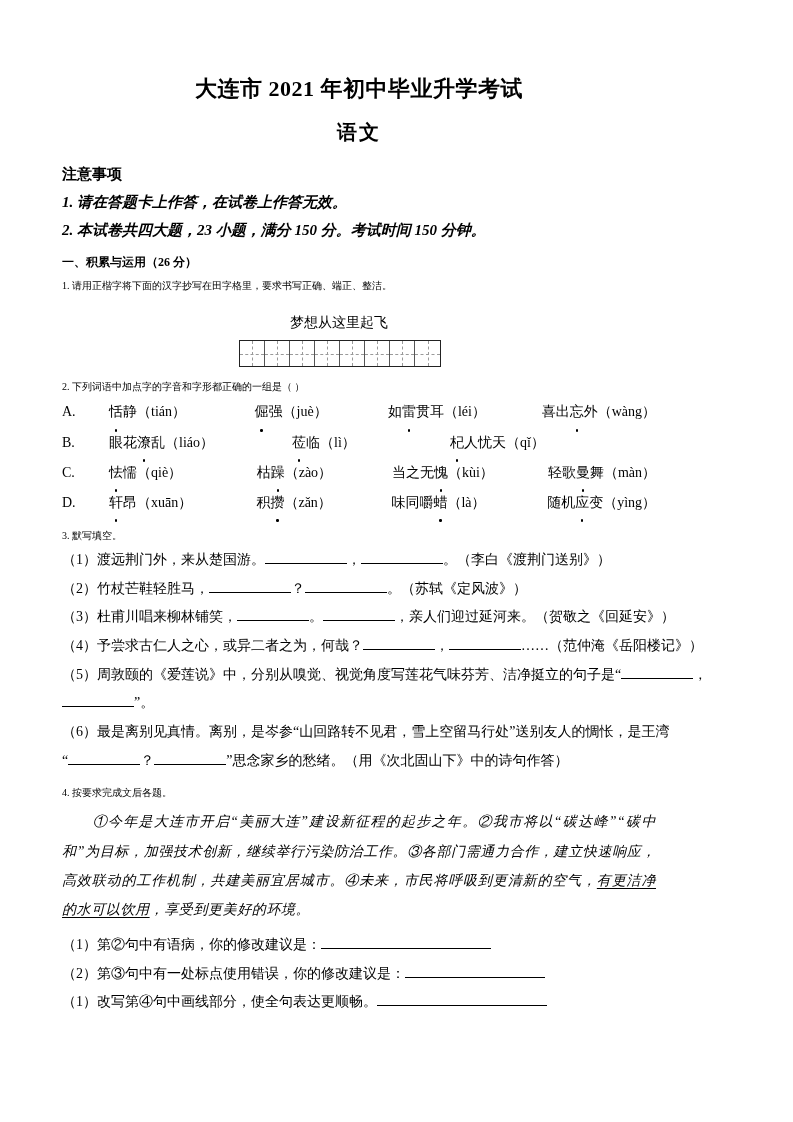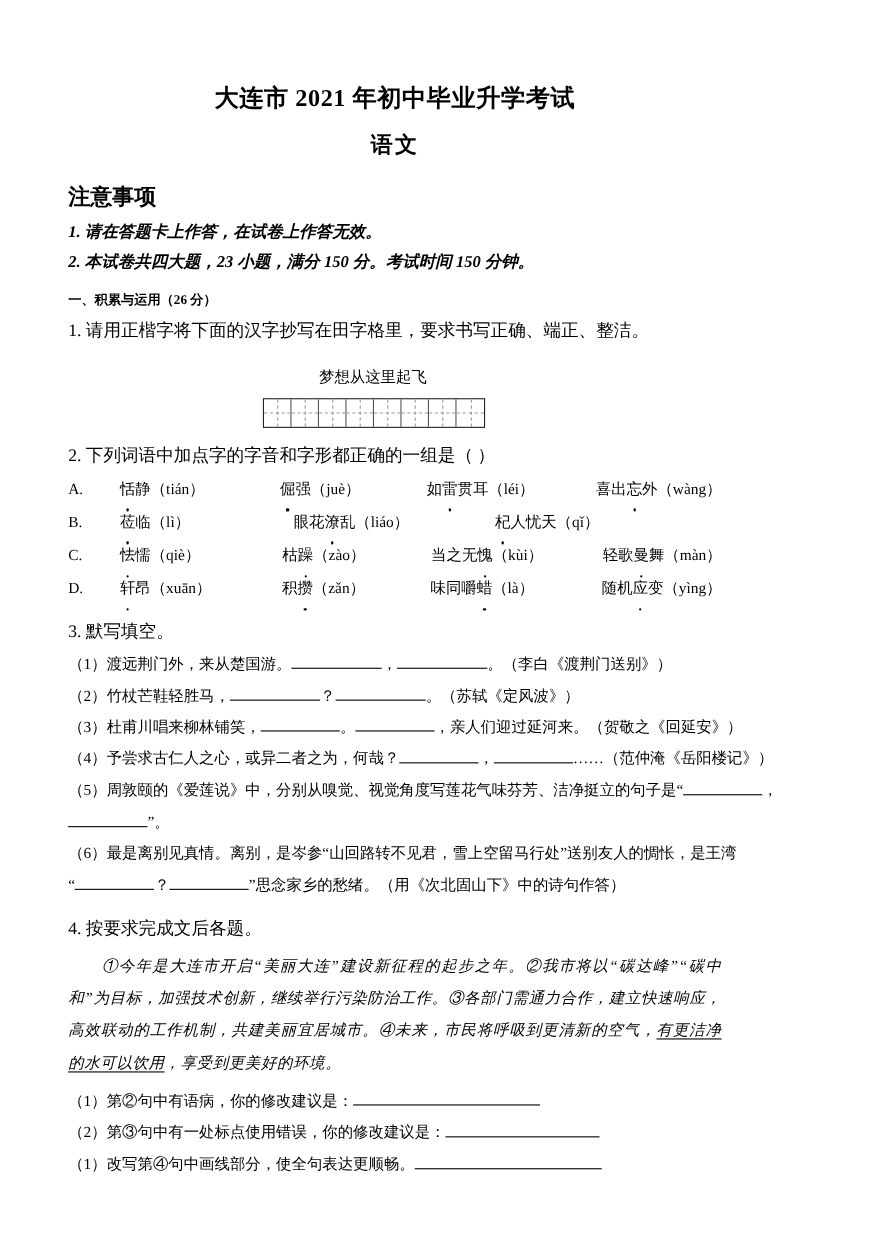--- a/index.html
+++ b/index.html
@@ -38,42 +38,42 @@
     letter-spacing: 2px;
     margin: 12px 0 0 0;
     line-height: 1.5;
   }
 
   
   .notice {
     margin-top: 14px;
   }
   .notice-heading {
-    font-size: 20px;
+    font-size: 15px;
     font-weight: bold;
     line-height: 1.85;
   }
   .notice-item {
     font-size: 15px;
     font-weight: bold;
     line-height: 1.85;
     font-style: italic;
   }
 
   
   .section-heading {
     font-size: 12px;
     font-weight: bold;
     line-height: 1.9;
     margin-top: 7px;
   }
 
   
   .q {
-    font-size: 16px;
+    font-size: 10px;
     line-height: 2.0;
     margin-top: 2px;
   }
   .q-sub {
     font-size: 14px;
     line-height: 2.05;
   }
 
   
   .copy-phrase {
@@ -213,22 +213,22 @@
   <div class="mc-row">
     <span class="mc-label">A.</span>
     <span class="mc-opt w1"><span></span><span class="dotchar">恬</span><span>静（tián）</span></span>
     <span class="mc-opt w2"><span></span><span class="dotchar">倔</span><span>强（juè）</span></span>
     <span class="mc-opt w3"><span>如</span><span class="dotchar">雷</span><span>贯耳（léi）</span></span>
     <span class="mc-opt w4"><span>喜出</span><span class="dotchar">忘</span><span>外（wàng）</span></span>
   </div>
 
   <div class="mc-row">
     <span class="mc-label">B.</span>
+    <span class="mc-opt w3"><span>眼花</span><span class="dotchar">潦</span><span>乱（liáo）</span></span>
     <span class="mc-opt w2"><span></span><span class="dotchar">莅</span><span>临（lì）</span></span>
-    <span class="mc-opt w3"><span>眼花</span><span class="dotchar">潦</span><span>乱（liáo）</span></span>
     <span class="mc-opt w4"><span></span><span class="dotchar">杞</span><span>人忧天（qǐ）</span></span>
   </div>
 
   <div class="mc-row">
     <span class="mc-label">C.</span>
     <span class="mc-opt w1"><span></span><span class="dotchar">怯</span><span>懦（qiè）</span></span>
     <span class="mc-opt w2"><span>枯</span><span class="dotchar">躁</span><span>（zào）</span></span>
     <span class="mc-opt w3"><span>当之无</span><span class="dotchar">愧</span><span>（kùi）</span></span>
     <span class="mc-opt w4"><span>轻歌</span><span class="dotchar">曼</span><span>舞（màn）</span></span>
   </div>

